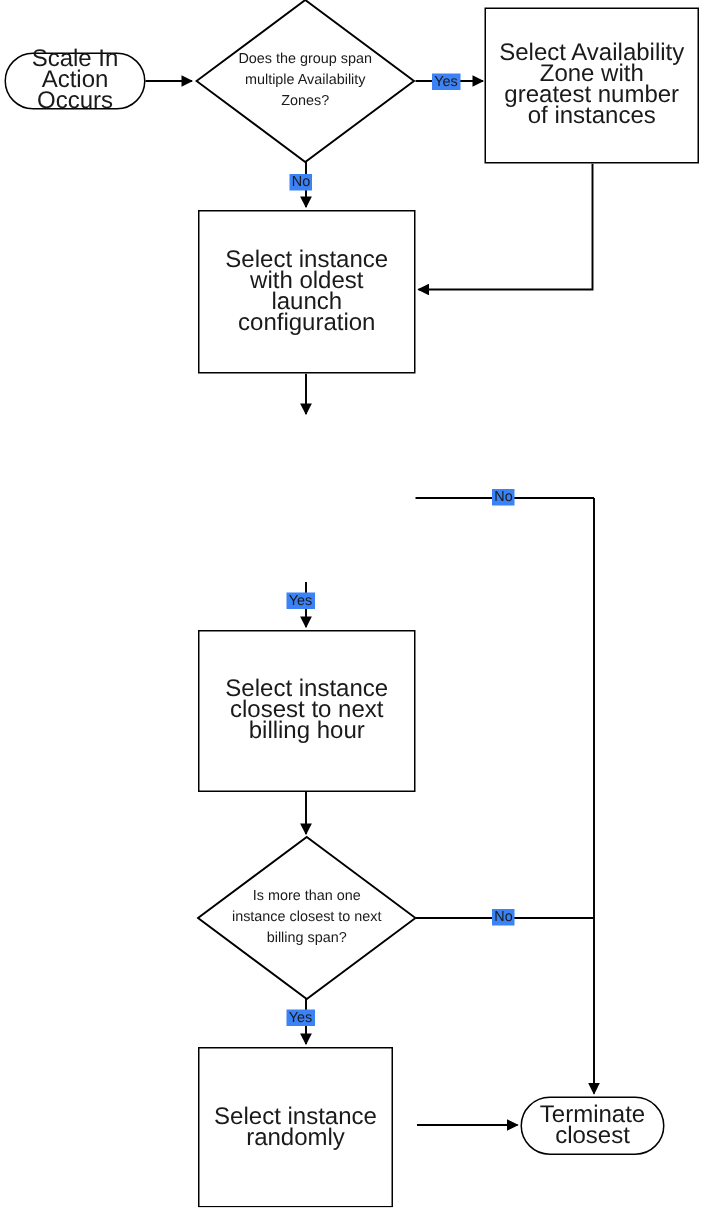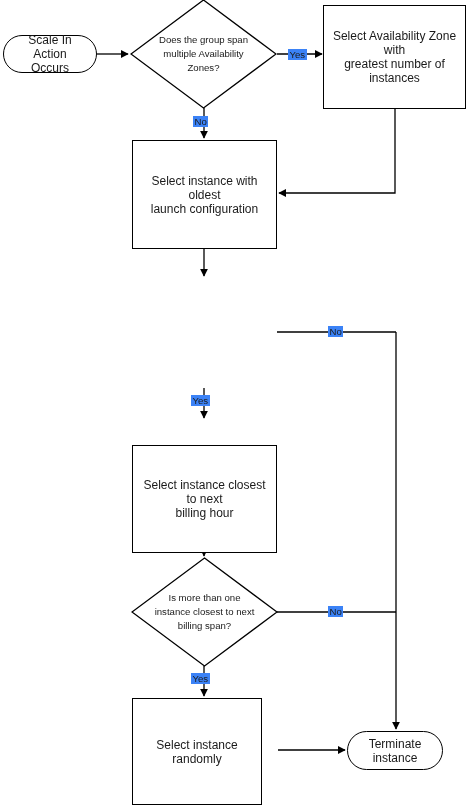--- a/index.html
+++ b/index.html
@@ -23,21 +23,21 @@
     height: 805px;
   }
   .node {
     position: absolute;
     box-sizing: border-box;
     display: flex;
     align-items: center;
     justify-content: center;
     text-align: center;
     color: #1a1a1a;
-    font-size: 12px;
+    font-size: 16px;
     line-height: 14px;
     background: #ffffff;
   }
   .node.process {
     border: 1.3px solid #000000;
   }
   .node.terminal {
     border: 1.3px solid #000000;
     border-radius: 999px;
   }
@@ -138,40 +138,40 @@
     <span class="label">Select Availability Zone with
 greatest number of instances</span>
   </div>
 
   <div class="node process" style="left:132px; top:140px; width:145px; height:109px;">
     <span class="label">Select instance with oldest
 launch configuration</span>
   </div>
 
 
-  <div class="node process" style="left:132px; top:420px; width:145px; height:108px;margin-top:25px;">
+  <div class="node process" style="left:132px; top:420px; width:145px; height:108px;">
     <span class="label">Select instance closest to next
 billing hour</span>
   </div>
 
   <div class="diamond-wrap" style="left:131px; top:557px; width:147px; height:110px;">
     <svg width="147" height="110" viewBox="0 0 147 110" xmlns="http://www.w3.org/2000/svg">
       <polygon points="73.5,1 146,55 73.5,109 1,55" fill="#ffffff" stroke="#000000" stroke-width="1.3"></polygon>
     </svg>
     <span class="label">Is more than one
 instance closest to next
 billing span?</span>
   </div>
 
   <div class="node process" style="left:132px; top:698px; width:130px; height:107px;">
     <span class="label">Select instance randomly</span>
   </div>
 
   <div class="node terminal" style="left:347px; top:731px; width:96px; height:39px;">
-    <span class="label">Terminate instance</span>
+    <span class="label">Terminate closest</span>
   </div>
 
   <span class="edge-label" style="left:288px; top:49px;">Yes</span>
   <span class="edge-label" style="left:193px; top:116px;">No</span>
   <span class="edge-label" style="left:328px; top:326px;">No</span>
   <span class="edge-label" style="left:191px; top:395px;">Yes</span>
   <span class="edge-label" style="left:328px; top:606px;">No</span>
   <span class="edge-label" style="left:191px; top:673px;">Yes</span>
 
 </div>

